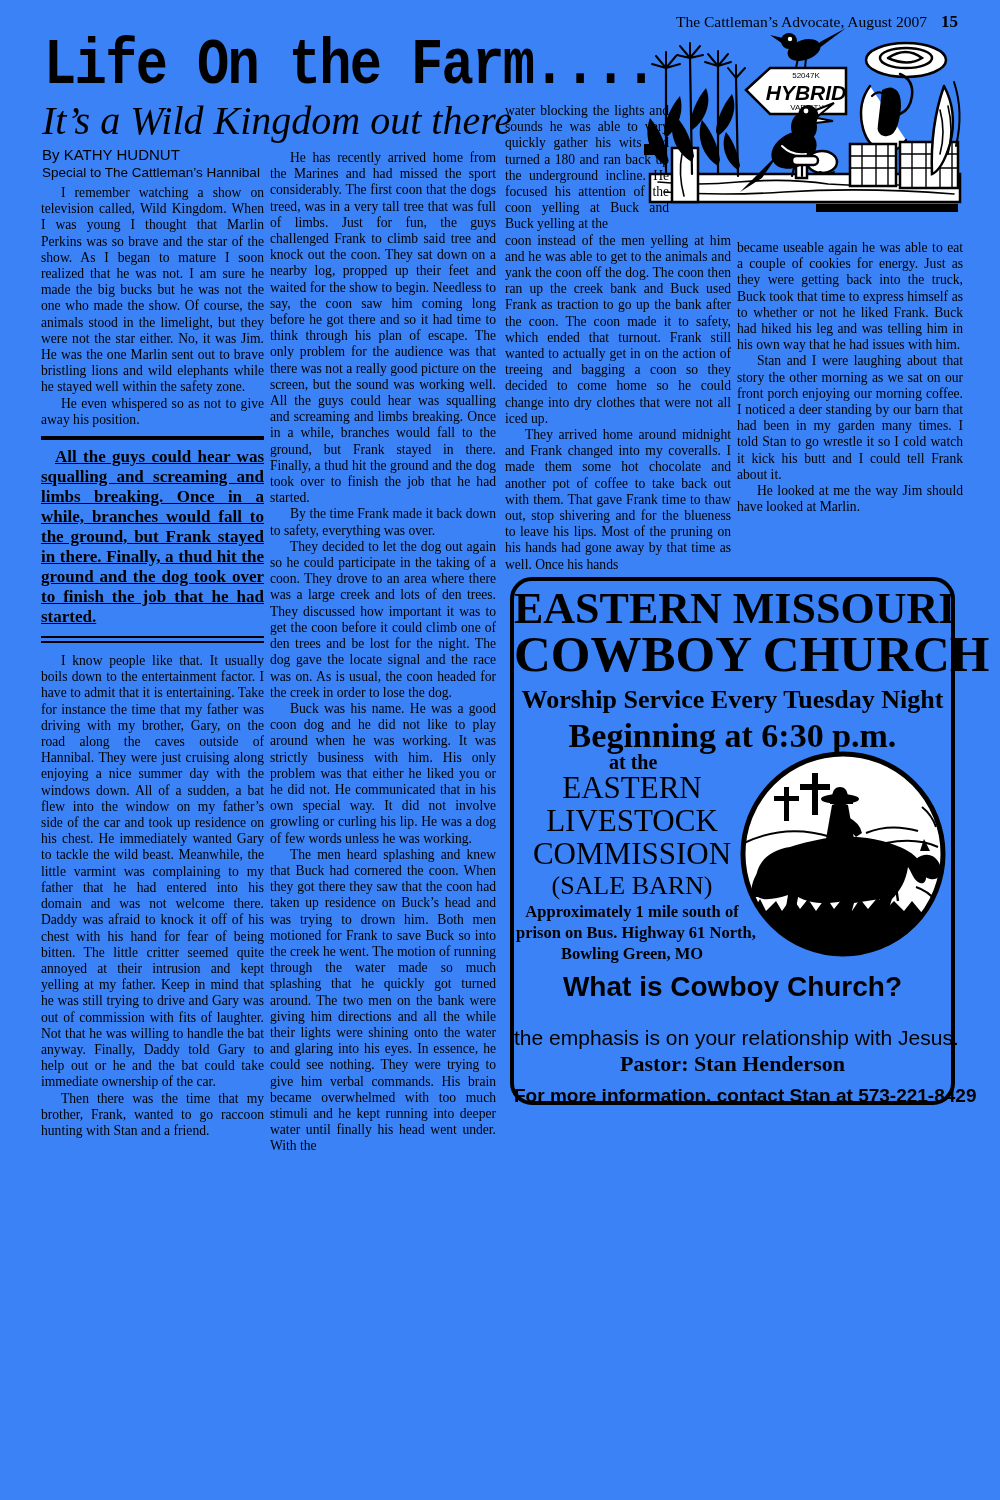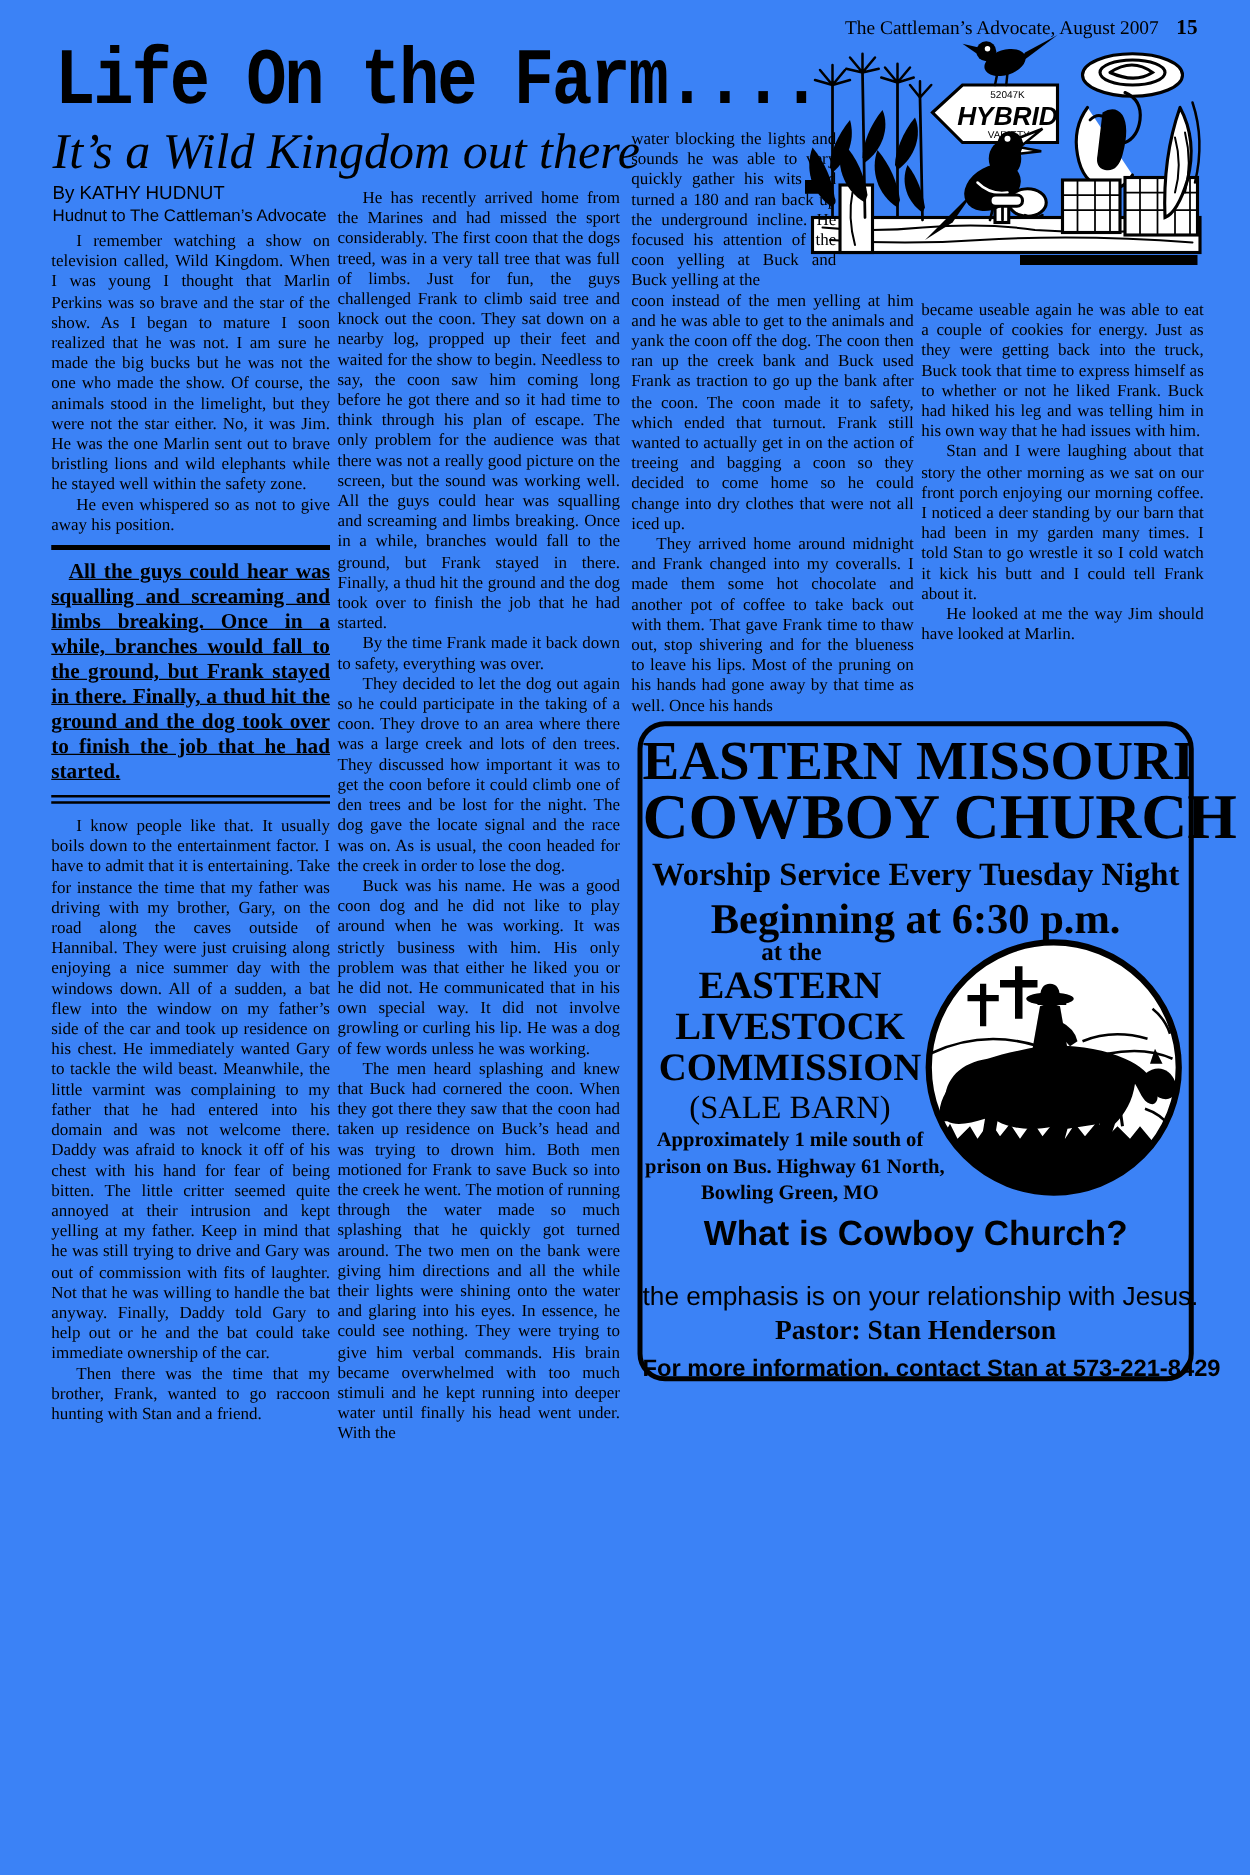--- a/index.html
+++ b/index.html
@@ -29,21 +29,21 @@
   
   .ad{left:510px;top:577px;width:445px;height:528px;border:4px solid #000;border-radius:22px;
       box-sizing:border-box;}
   .ad .c{position:absolute;left:0;width:100%;text-align:center;white-space:nowrap;}
   .adt1{top:2px;font-weight:bold;font-size:44px;}
   .adt2{top:44px;font-weight:bold;font-size:51px;}
   .adsvc{top:104px;font-weight:bold;font-size:26px;}
   .adtime{top:136px;font-weight:bold;font-size:34px;}
   .adat{position:absolute;left:95px;top:170px;font-weight:bold;font-size:20px;}
   .venue{position:absolute;left:2px;top:190px;width:232px;text-align:center;}
-  .venue .v{font-size:31px;line-height:33px;font-weight:bold;}
+  .venue .v{font-size:31px;line-height:33px;font-weight:normal;}
   .venue .sb{font-size:26px;line-height:31px;}
   .venue .loc{font-weight:bold;font-size:16.5px;line-height:21px;white-space:nowrap;}
   .adq{top:390px;font-family:"Liberation Sans",sans-serif;font-weight:bold;font-size:28px;}
   .ada{font-family:"Liberation Sans",sans-serif;font-size:21px;line-height:22px;}
   .ada1{top:424px;} .ada2{top:446px;}
   .adp{top:470px;font-weight:bold;font-size:22px;}
   .adc{top:504px;font-family:"Liberation Sans",sans-serif;font-weight:bold;font-size:19px;}
   svg text{font-family:"Liberation Sans",sans-serif;}
 </style>
 </head>
@@ -52,21 +52,21 @@
 <div class="page">
 
   <div class="abs mast">
     <span>The Cattleman’s Advocate, August 2007</span><span class="pagenum">15</span>
   </div>
 
   <div class="abs headline">Life On the Farm....</div>
   <div class="abs subhead">It’s a Wild Kingdom out there</div>
   <div class="abs byline">
     <div>By KATHY HUDNUT</div>
-    <div class="b2">Hudnut to The Cattleman’s Advocate</div>
+    <div class="b2">Special to The Cattleman’s Hannibal</div>
   </div>
 
   <svg class="abs" style="left:644px;top:26px;" width="322" height="210" viewBox="0 0 322 210">
     <g stroke="#000" fill="none" stroke-width="2.5" stroke-linecap="round">
 
       <g>
         <rect x="6" y="148" width="310" height="28" fill="#fff"></rect>
         <path d="M14,156 q40,4 80,0 q50,-4 90,2 q60,4 120,-2" stroke-width="1.6"></path>
         <path d="M20,166 q60,4 120,0 q80,-5 170,2" stroke-width="1.6"></path>
         <rect x="28" y="122" width="26" height="54" fill="#fff"></rect>

